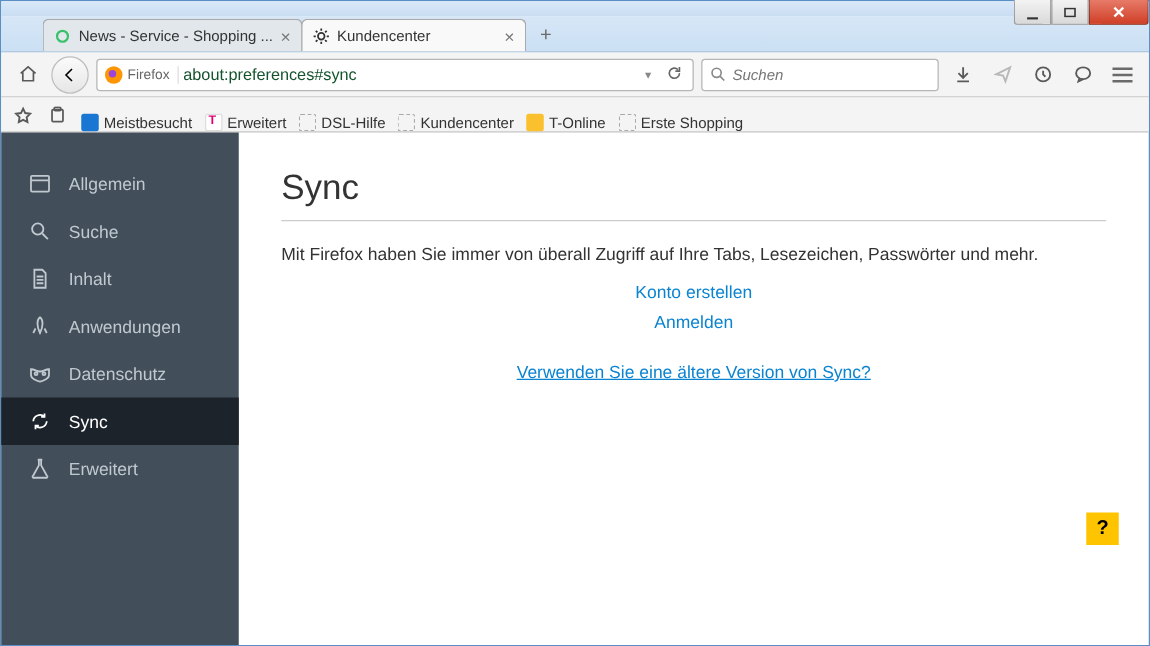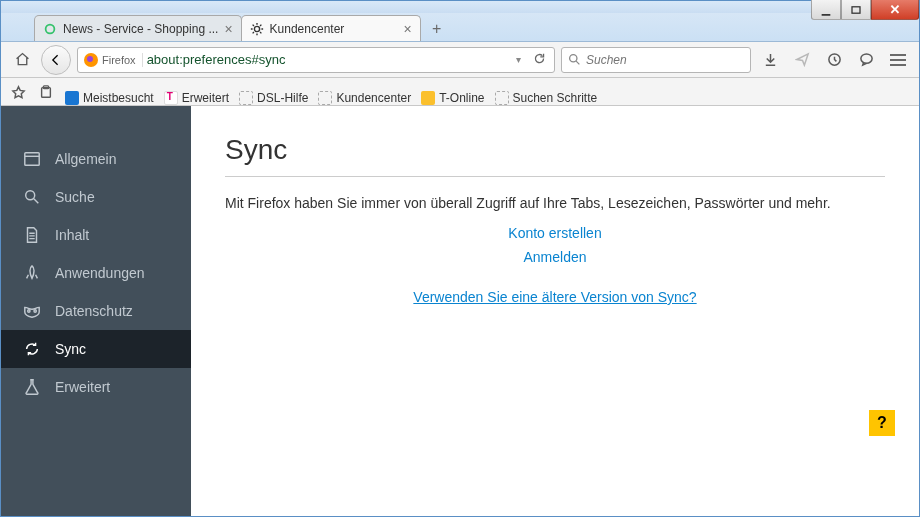--- a/index.html
+++ b/index.html
@@ -45,21 +45,21 @@
 .bookbar { height:28px; background:#f4f4f4; border-bottom:1px solid #c8c8c8; display:flex; align-items:flex-end; padding:0 8px; gap:10px; font-size:12px; color:#333; }
 .bookbar .bk { display:flex; align-items:center; gap:4px; }
 .bk-ico { width:14px; height:14px; border:1px dashed #aaa; border-radius:2px; }
 .bk-ico.solid-blue { background:#1976d2; border:none; }
 .bk-ico.solid-yellow { background:#fbc02d; border:none; }
 .bk-ico.t-pink { background:#fff; border:1px solid #ddd; position:relative; }
 .bk-ico.t-pink::after { content:"T"; position:absolute; left:2px; top:-1px; font-size:10px; font-weight:bold; color:#e20074; }
 
 
 .content { display:flex; height:calc(517px - 12px - 29px - 36px - 28px - 2px); }
-.sidebar { width:190px; background:#424f5a; color:#c1c9d0; padding-top:34px; }
+.sidebar { width:190px; background:#424f5a; color:#c1c9d0; padding-top:22px; }
 .sidebar .item { height:38px; display:flex; align-items:center; padding-left:22px; gap:14px; font-size:14px; cursor:pointer; }
 .sidebar .item.active { background:#1c232a; color:#fff; }
 .sidebar .item svg { width:18px; height:18px; color:currentColor; }
 .main { flex:1; padding:28px 34px; color:#333; position:relative; }
 .main h1 { font-size:28px; font-weight:400; color:#333; margin-bottom:10px; }
 .main hr { border:none; border-top:1px solid #ccc; margin-bottom:18px; }
 .main .desc { font-size:14px; color:#333; margin-bottom:14px; }
 .main .link { color:#0a84d0; font-size:14px; display:block; margin-bottom:8px; text-decoration:none;text-align:center; }
 .main .link.spaced { margin-top:24px;text-decoration:underline; }
 .help-btn { position:absolute; right:24px; bottom:80px; width:26px; height:26px; background:#ffc400; color:#000; font-weight:bold; display:flex; align-items:center; justify-content:center; font-size:16px; }
@@ -195,21 +195,21 @@
     <div class="bk">
         <span class="bk-ico"></span>
         <span>Kundencenter</span>
       </div>
     <div class="bk">
         <span class="bk-ico solid-yellow"></span>
         <span>T-Online</span>
       </div>
     <div class="bk">
         <span class="bk-ico"></span>
-        <span>Suchen Schritte</span>
+        <span>Erste Shopping</span>
       </div>
   </div>
 
   <div class="content">
     <div class="sidebar">
       <div class="item">
         <svg viewBox="0 0 20 20">
             <rect x="2" y="3" width="16" height="14" rx="1"></rect>
             <path d="M2 7h16"></path>
           </svg>

